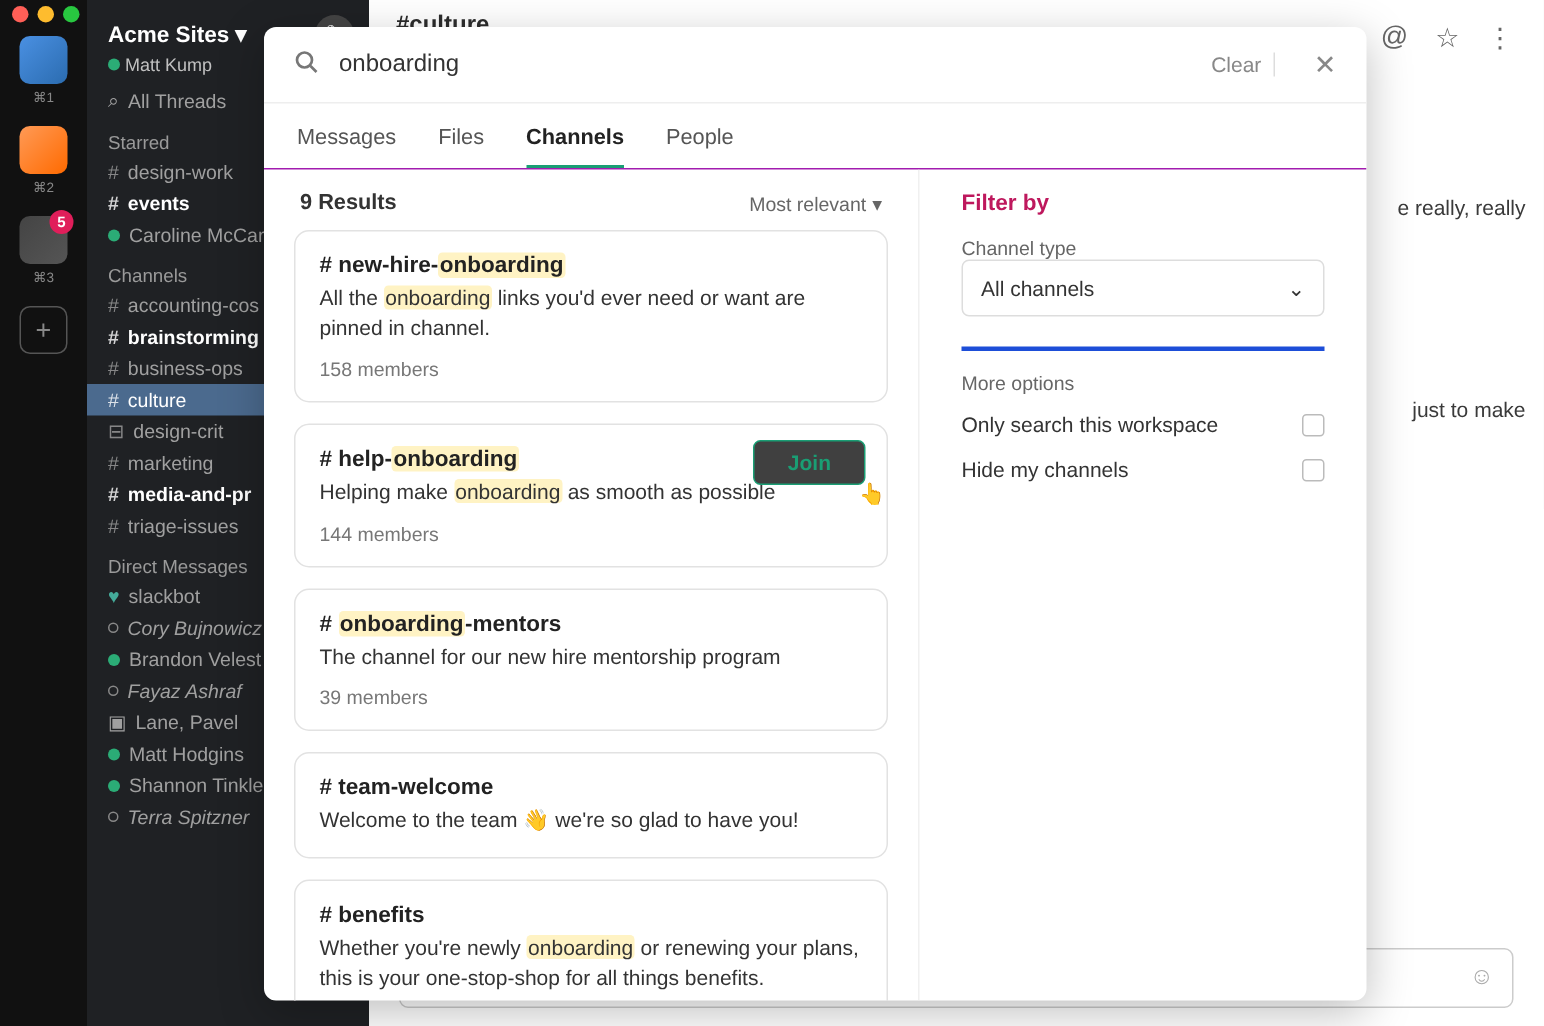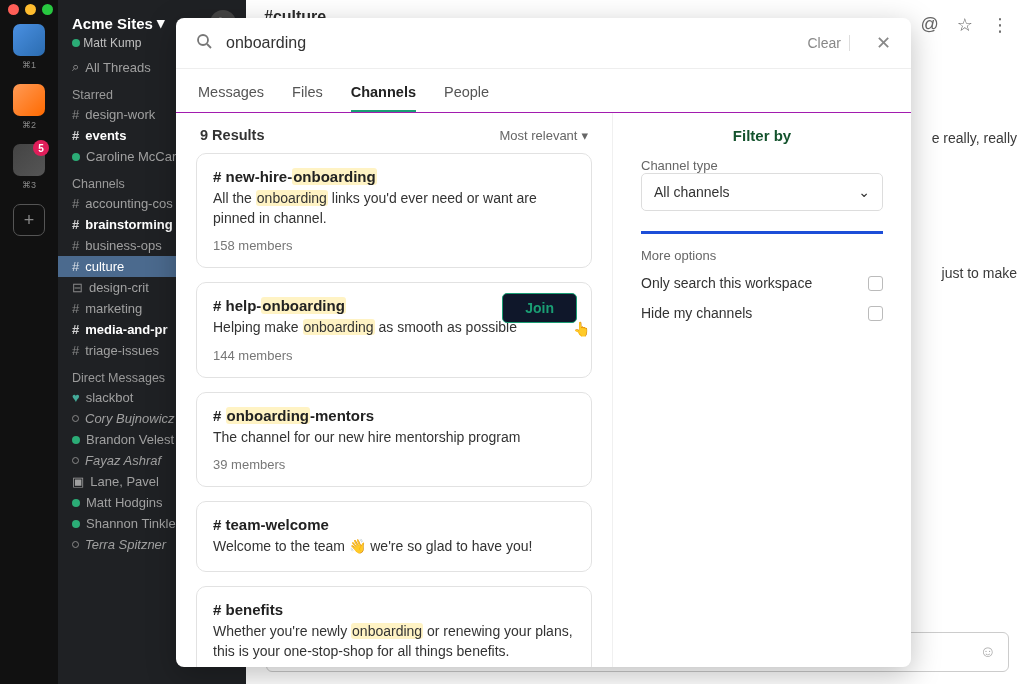--- a/index.html
+++ b/index.html
@@ -71,24 +71,24 @@
 .results-head{display:flex;justify-content:space-between;align-items:center;padding:14px 4px 10px;}
 .results-head .count{font-weight:700;color:#333;font-size:14.5px;}
 .sort{color:#666;font-size:13px;display:flex;align-items:center;gap:4px;cursor:pointer;}
 
 .card{border:1px solid #e2e2e2;border-radius:10px;padding:14px 16px;margin-bottom:14px;position:relative;}
 .card .title{font-weight:700;font-size:15px;color:#222;}
 .card .desc{font-size:14px;color:#333;margin-top:4px;line-height:1.4;}
 .card .meta{font-size:13px;color:#777;margin-top:10px;}
 .meta-extra{color:#888;}
 .hl{background:#fff3c4;border-radius:3px;padding:0 1px;}
-.join-btn{position:absolute;top:10px;right:14px;border:1.5px solid #1a9e74;color:#1a9e74;background:#0f172a;border-radius:5px;padding:6px 22px;font-weight:600;font-size:14px;cursor:pointer;}
+.join-btn{position:absolute;top:10px;right:14px;border:1.5px solid #1a9e74;color:#1a9e74;background:#404040;border-radius:5px;padding:6px 22px;font-weight:600;font-size:14px;cursor:pointer;}
 
 .filter-col{flex:1;padding:14px 28px 0;border-left:1px solid #f0f0f0;}
-.filter-title{font-weight:700;color:#14532d;font-size:15px;margin-bottom:14px;text-align:center;}
+.filter-title{font-weight:700;color:#be185d;font-size:15px;margin-bottom:14px;}
 .filter-label{font-size:13px;color:#666;margin-bottom:0;}
 .select{border:1px solid #ddd;border-radius:5px;padding:10px 12px;display:flex;justify-content:space-between;align-items:center;color:#333;font-size:14px;cursor:pointer;margin-bottom:20px;}
 .opt-head{font-size:13px;color:#666;margin-bottom:12px;border-top:3px solid #1d4ed8;padding-top:14px;}
 .chk-row{display:flex;justify-content:space-between;align-items:center;font-size:14px;color:#333;margin-bottom:14px;}
 .chk{width:15px;height:15px;border:1.5px solid #bbb;border-radius:3px;cursor:pointer;}
 
 .cursor{position:absolute;left:573px;top:321px;font-size:14px;pointer-events:none;}
 </style>
 </head>
 <body>

